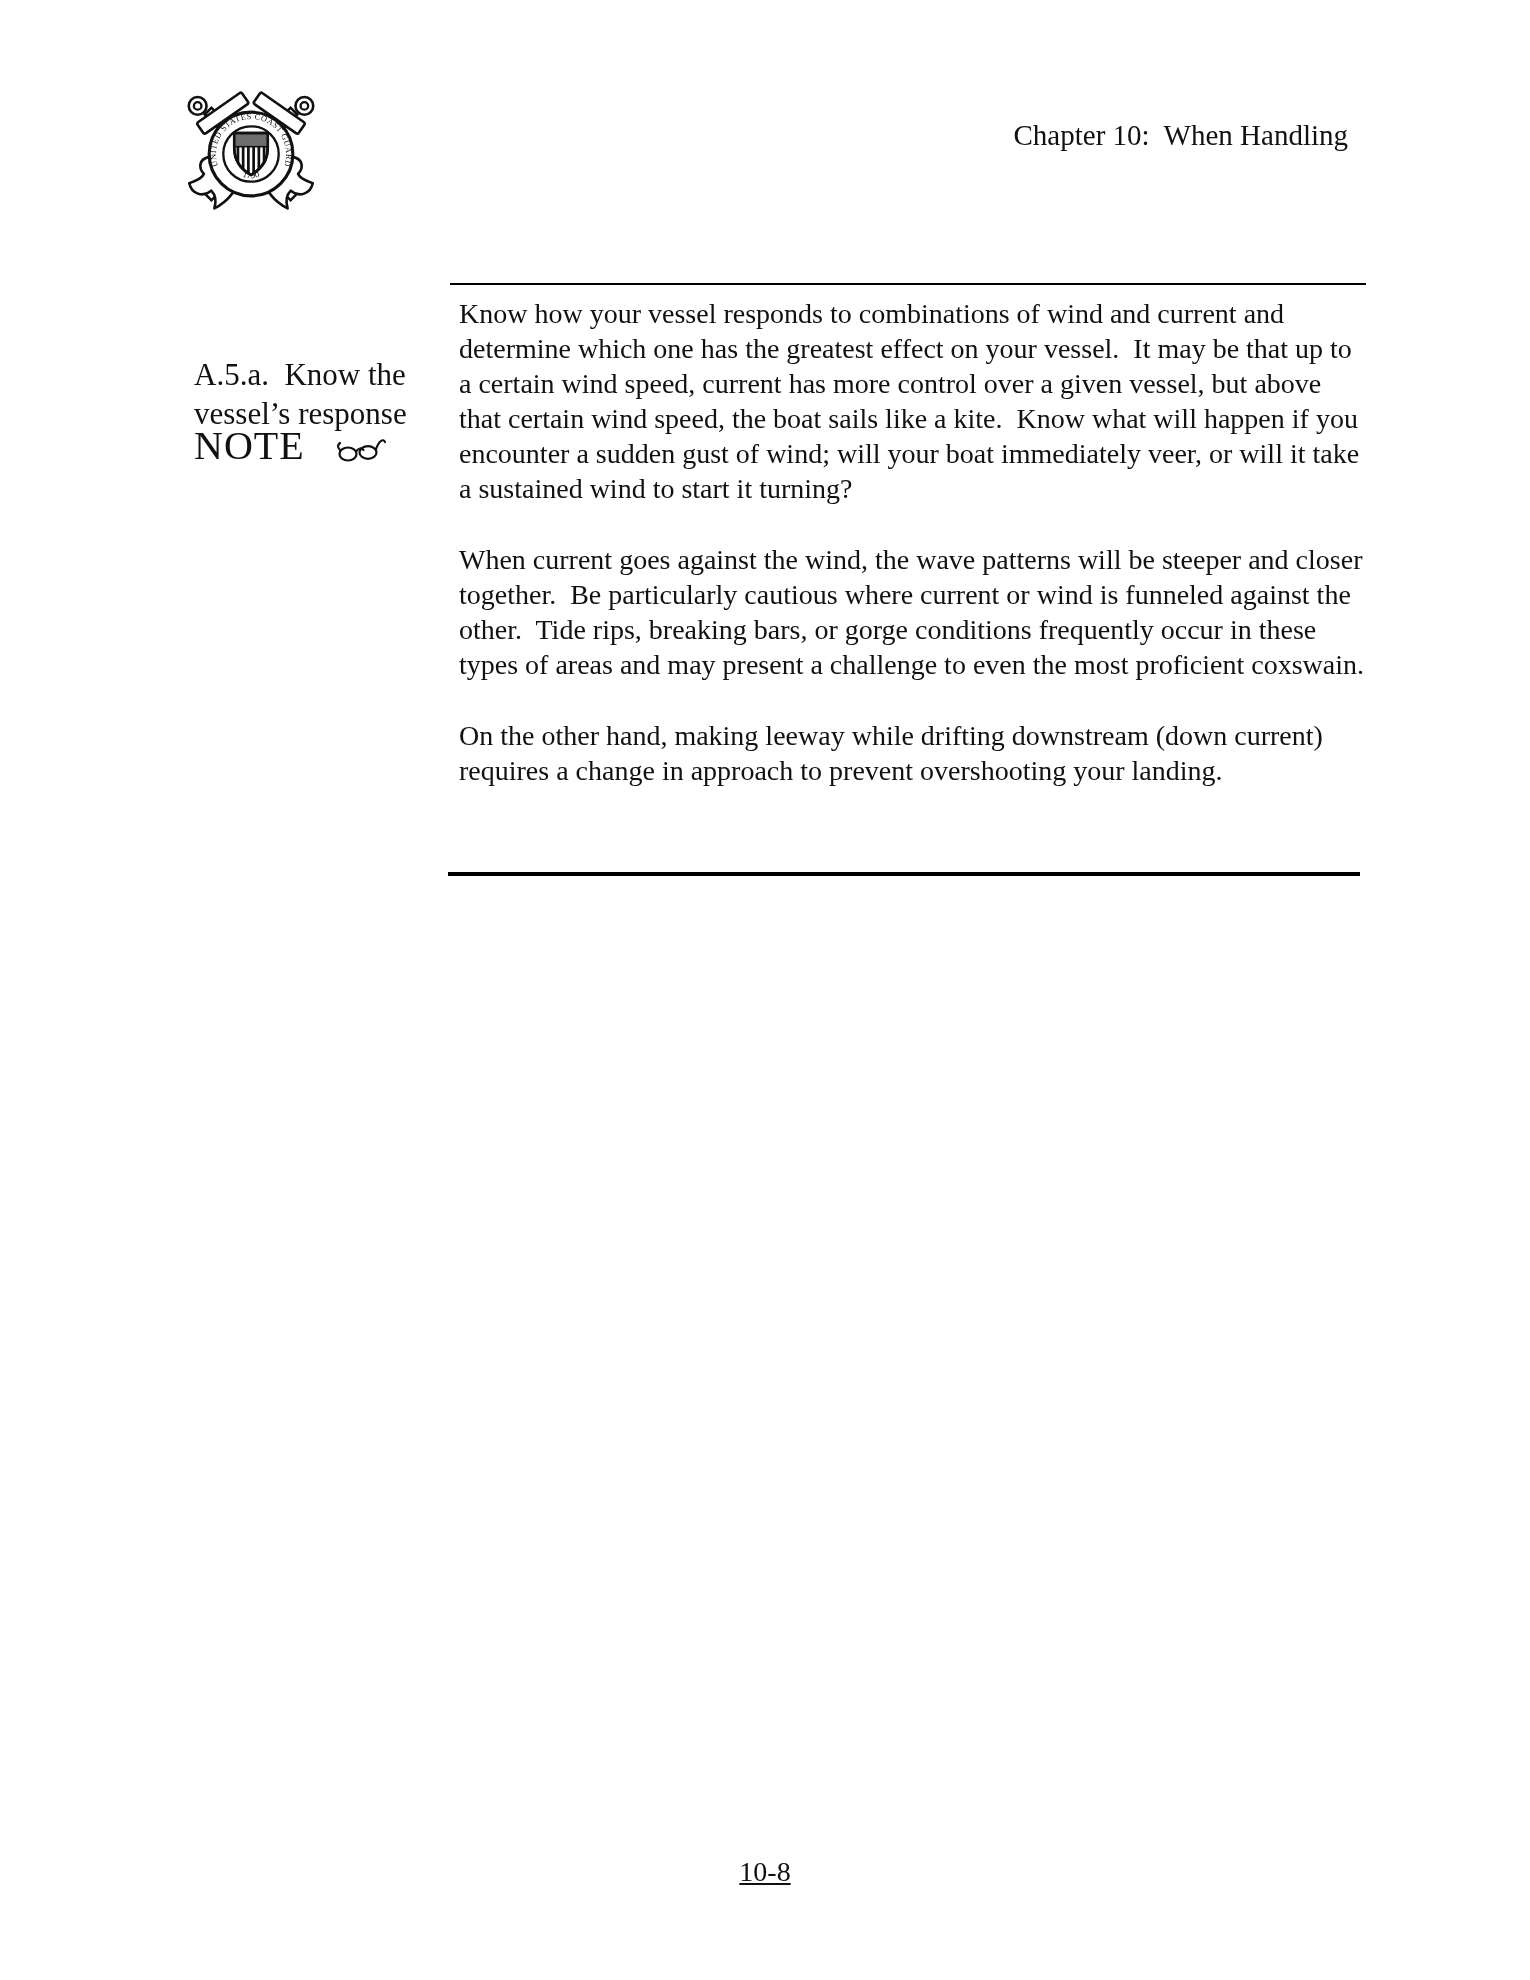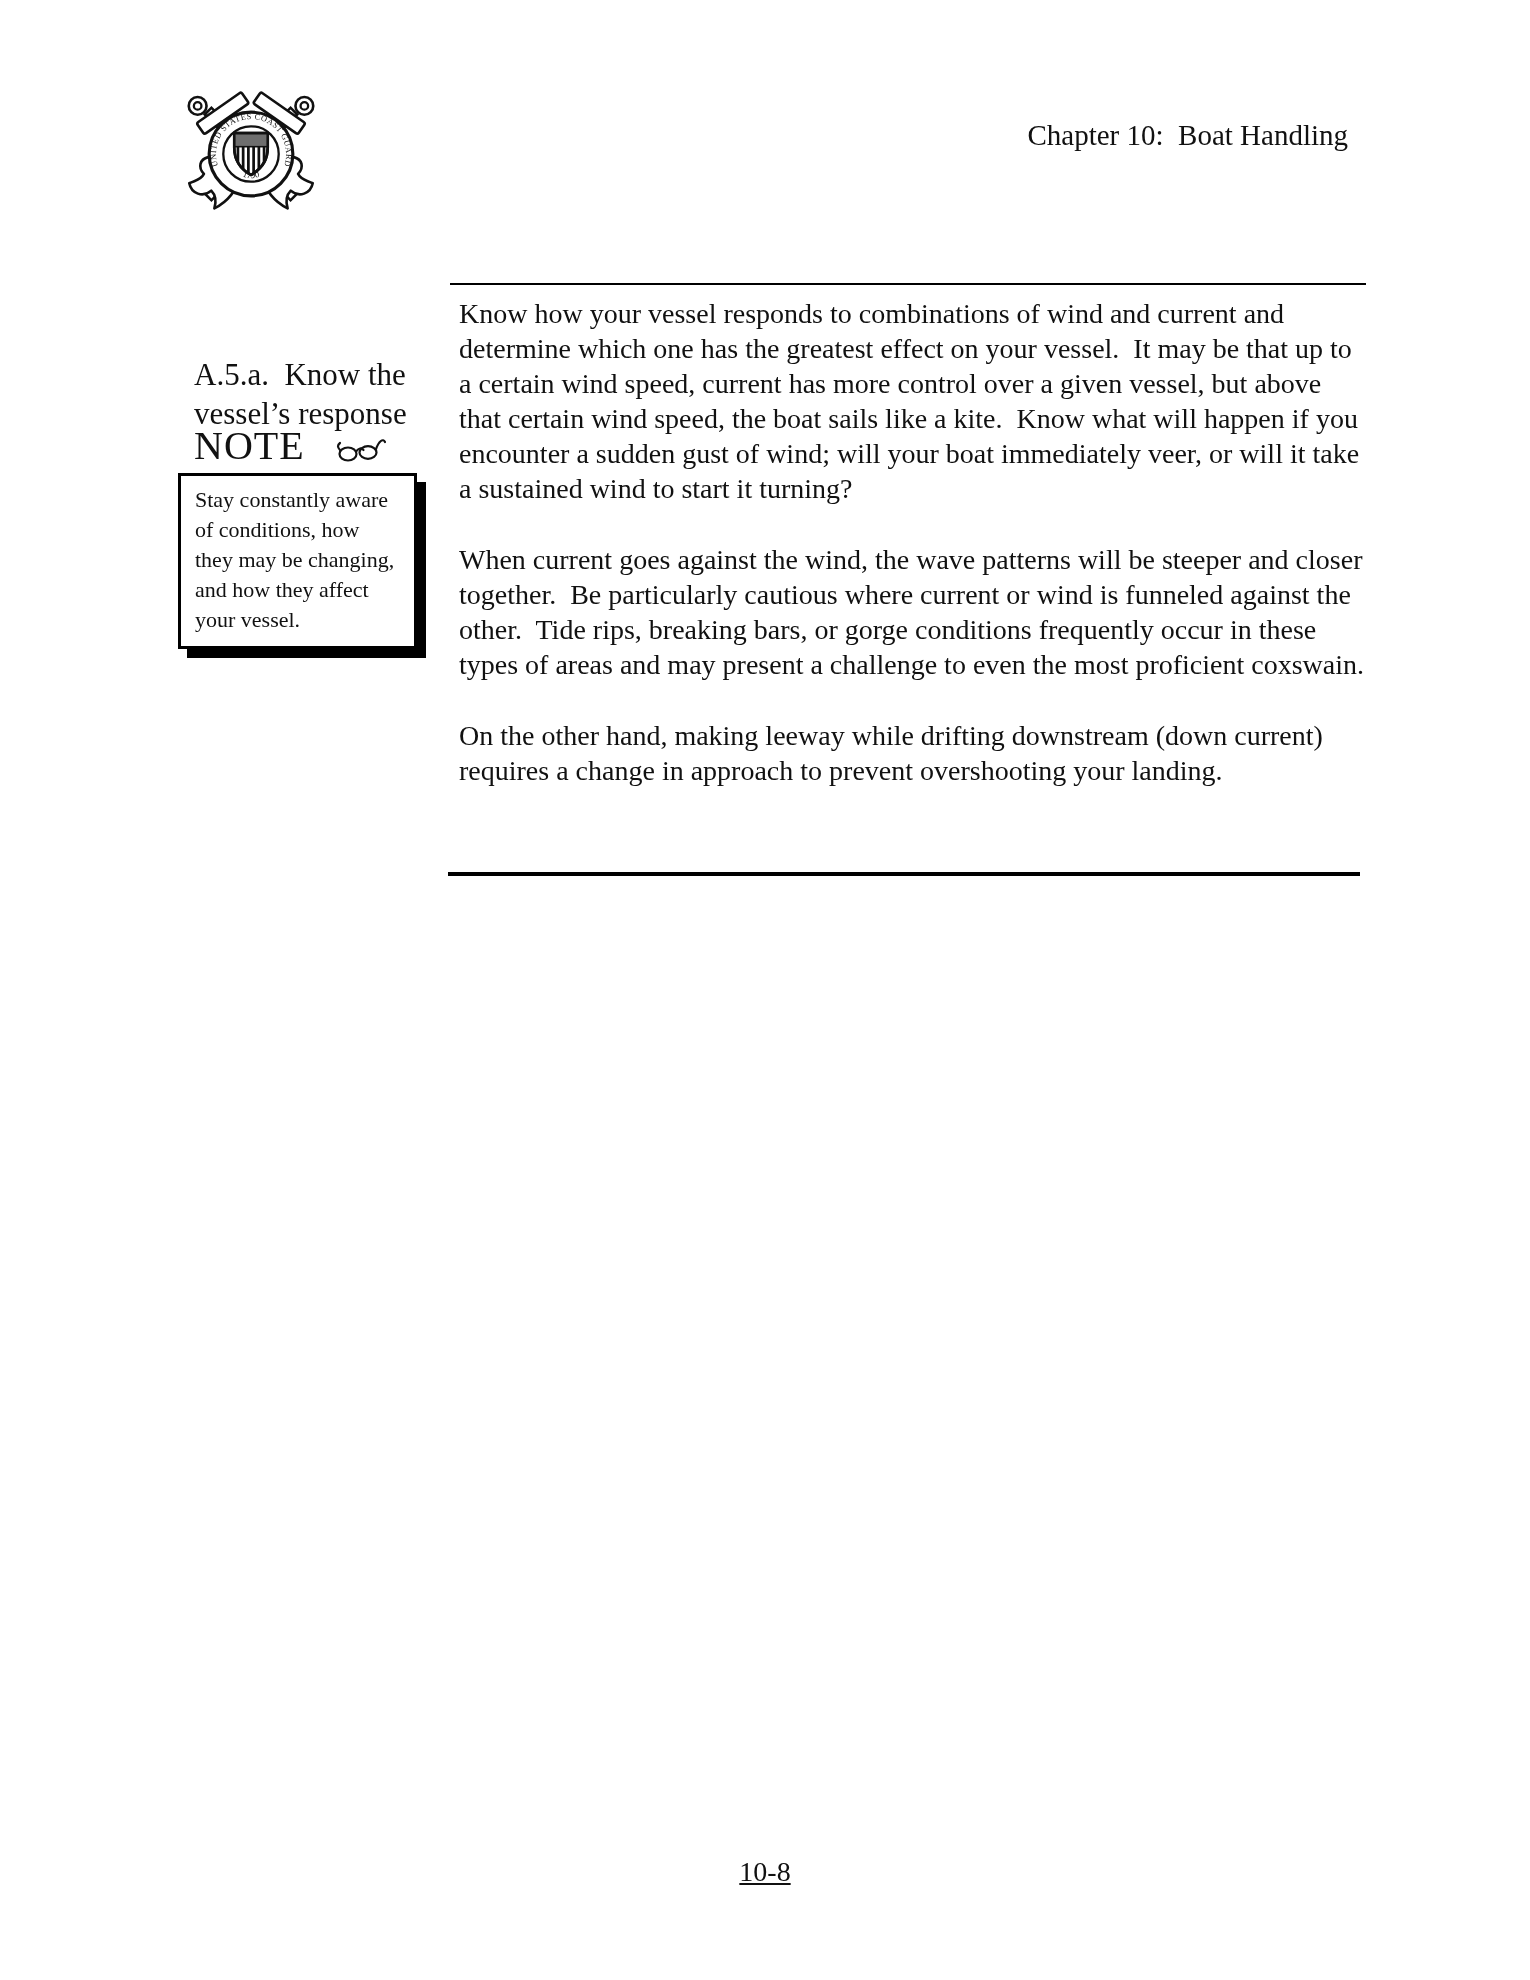--- a/index.html
+++ b/index.html
@@ -116,43 +116,40 @@
             <line x1="67.5" y1="58" x2="67.5" y2="86"></line>
             <line x1="72.5" y1="58" x2="72.5" y2="86"></line>
             <line x1="77.5" y1="58" x2="77.5" y2="86"></line>
           </g>
         </g>
         <path d="M49 45 H81 V59 C81 73 74 80 65 85 C56 80 49 73 49 59 Z" fill="none" stroke="#111" stroke-width="2.5"></path>
       </g>
     </svg>
   </div>
 
-  <div class="chapter-header">Chapter 10:  Boat Handling</div>
+  <div class="chapter-header">Chapter 10:  When Handling</div>
 
   <div class="rule rule-top"></div>
   <div class="rule rule-bottom"></div>
 
   <div class="section-heading">A.5.a.  Know the vessel’s response</div>
 
   <div class="note-heading">
     <span class="note-word">NOTE</span>
     <svg class="glyph" viewBox="0 0 52 32" xmlns="http://www.w3.org/2000/svg">
       <g fill="none" stroke="#111" stroke-width="2.2" stroke-linecap="round">
         <path d="M6 17 Q2 13 6 10"></path>
         <ellipse cx="14" cy="21" rx="8.5" ry="6.5"></ellipse>
         <path d="M22.5 18 Q26 13.5 29.5 17"></path>
         <ellipse cx="34" cy="19.5" rx="8.5" ry="6.3"></ellipse>
         <path d="M42 16 C 45 8, 49 5, 51 9"></path>
       </g>
     </svg>
   </div>
 
-  <div class="note-box">
-    <span>Stay constantly aware of conditions, how they may be changing, and how they affect your vessel.</span>
-  </div>
 
   <div class="body-col">
     <p>Know how your vessel responds to combinations of wind and current and determine which one has the greatest effect on your vessel.  It may be that up to a certain wind speed, current has more control over a given vessel, but above that certain wind speed, the boat sails like a kite.  Know what will happen if you encounter a sudden gust of wind; will your boat immediately veer, or will it take a sustained wind to start it turning?</p>
     <p>When current goes against the wind, the wave patterns will be steeper and closer together.  Be particularly cautious where current or wind is funneled against the other.  Tide rips, breaking bars, or gorge conditions frequently occur in these types of areas and may present a challenge to even the most proficient coxswain.</p>
     <p>On the other hand, making leeway while drifting downstream (down current) requires a change in approach to prevent overshooting your landing.</p>
   </div>
 
   <div class="page-number">10-8</div>
 
 </div>

